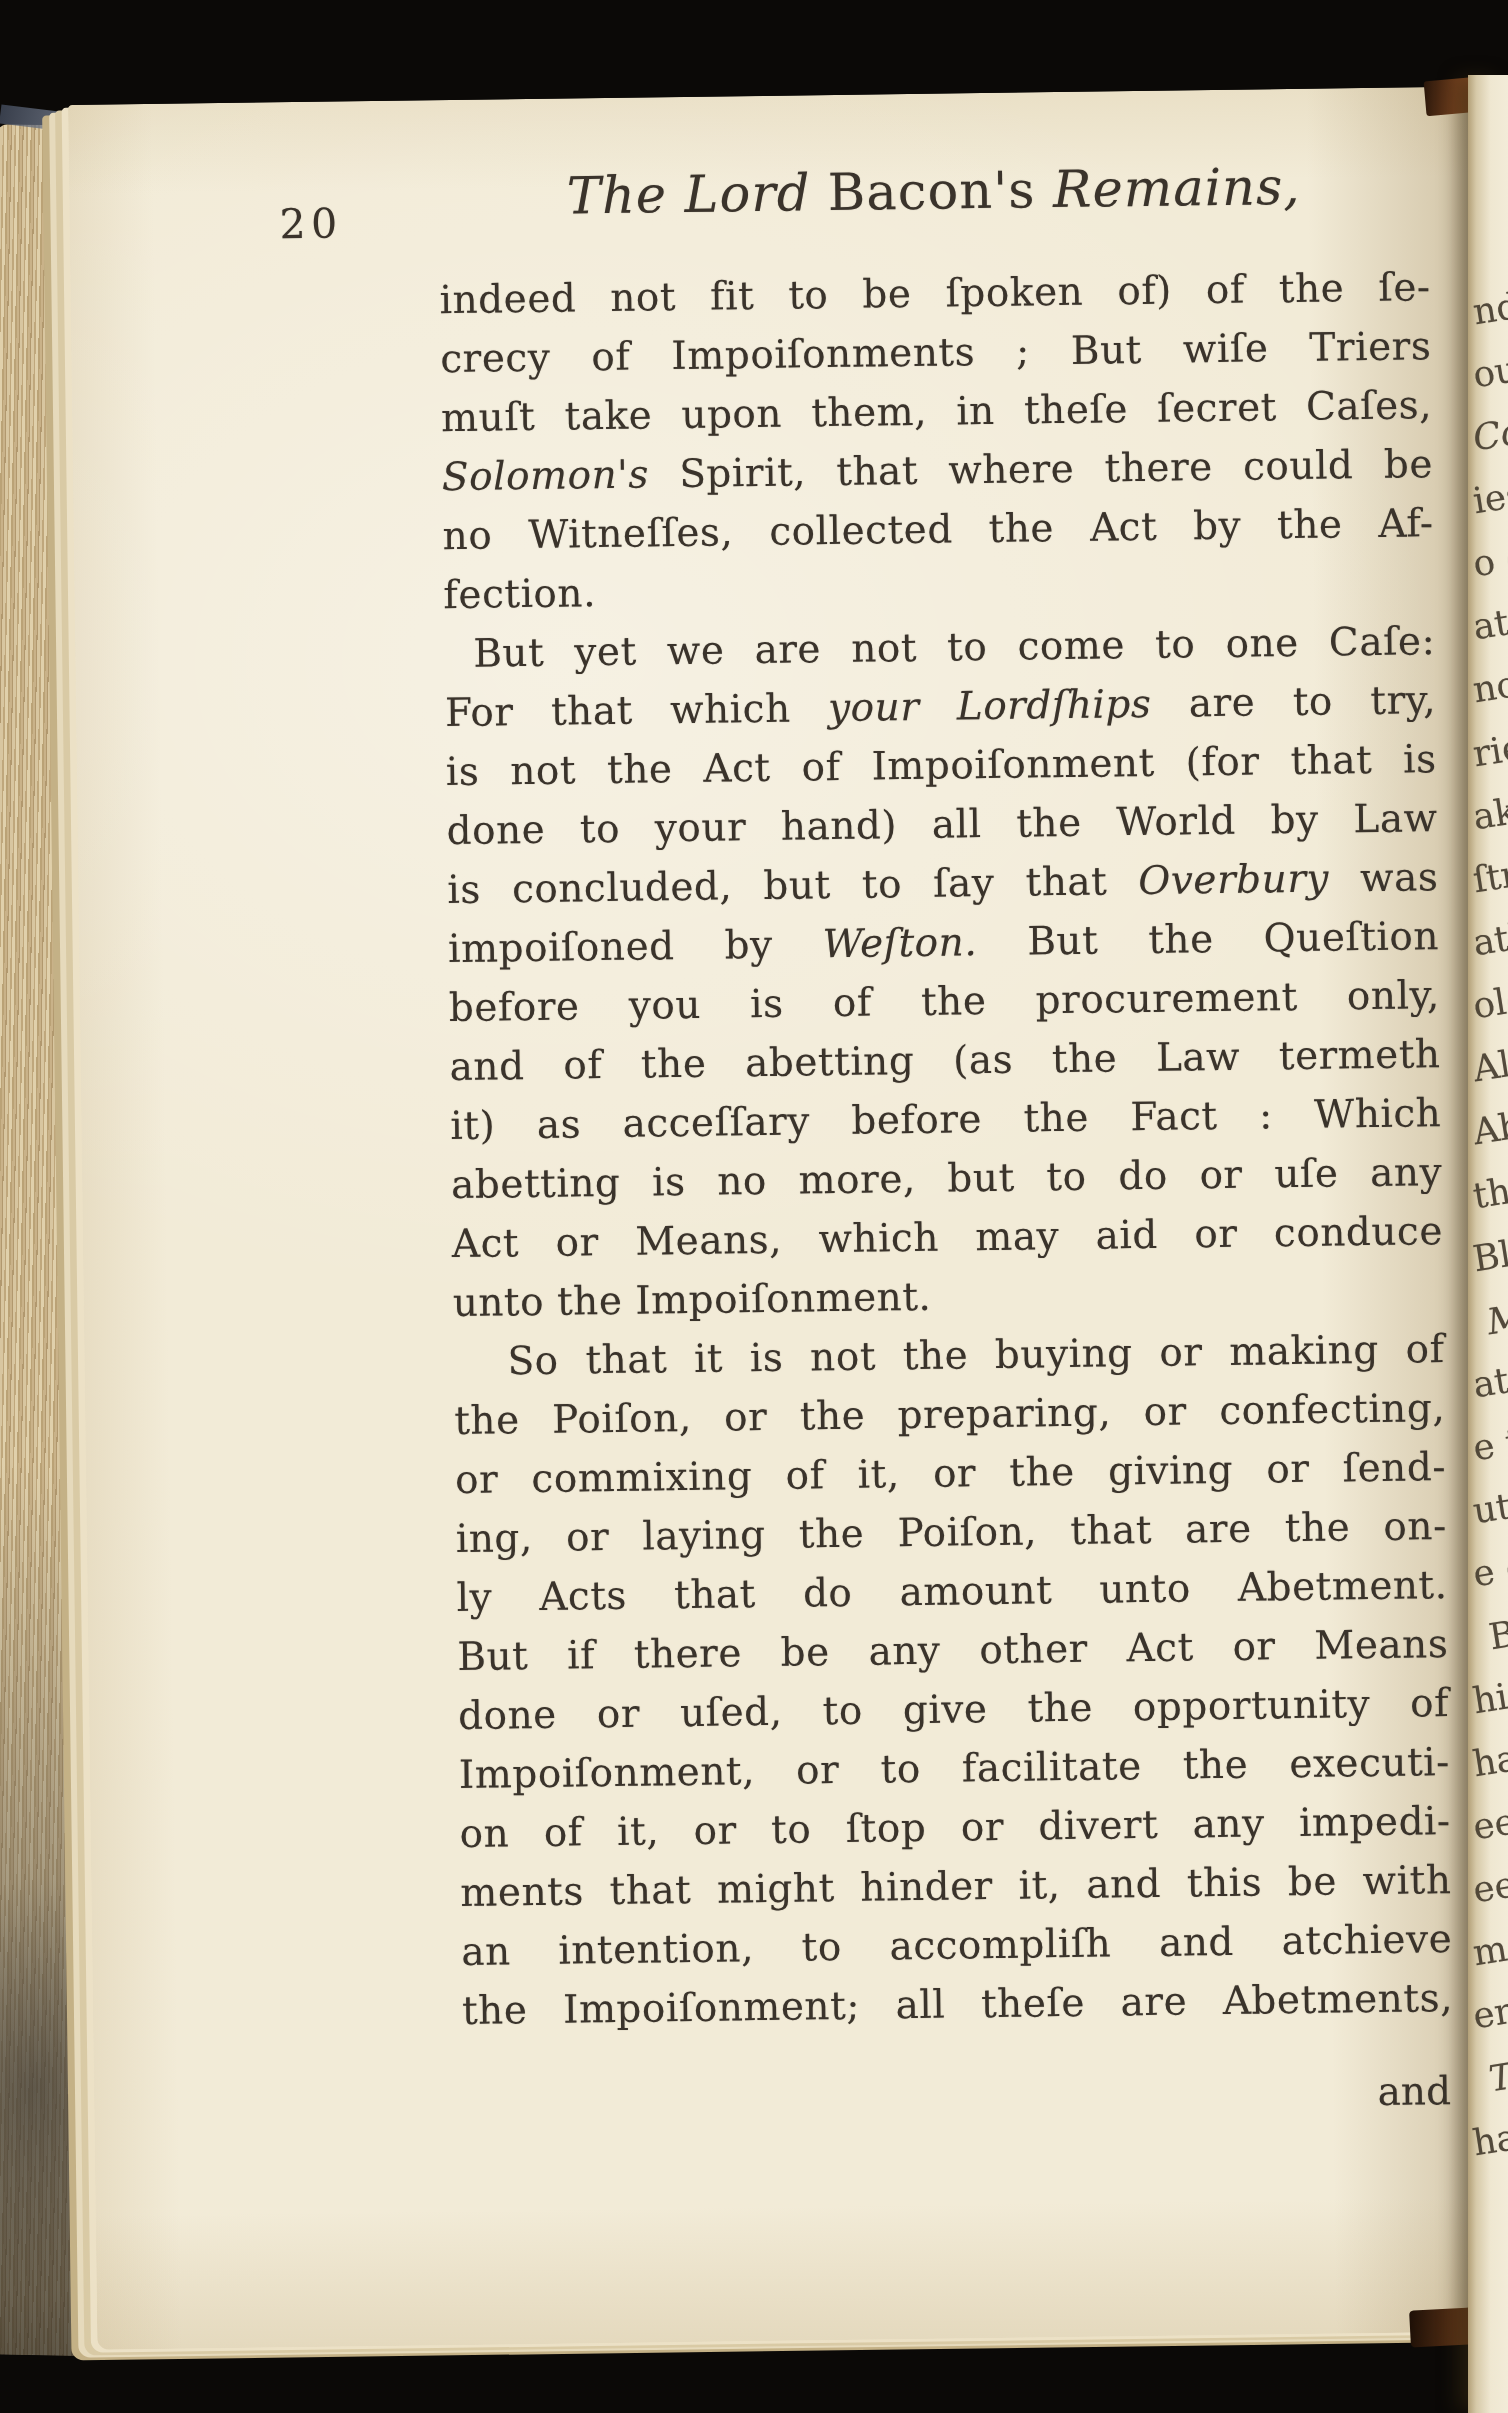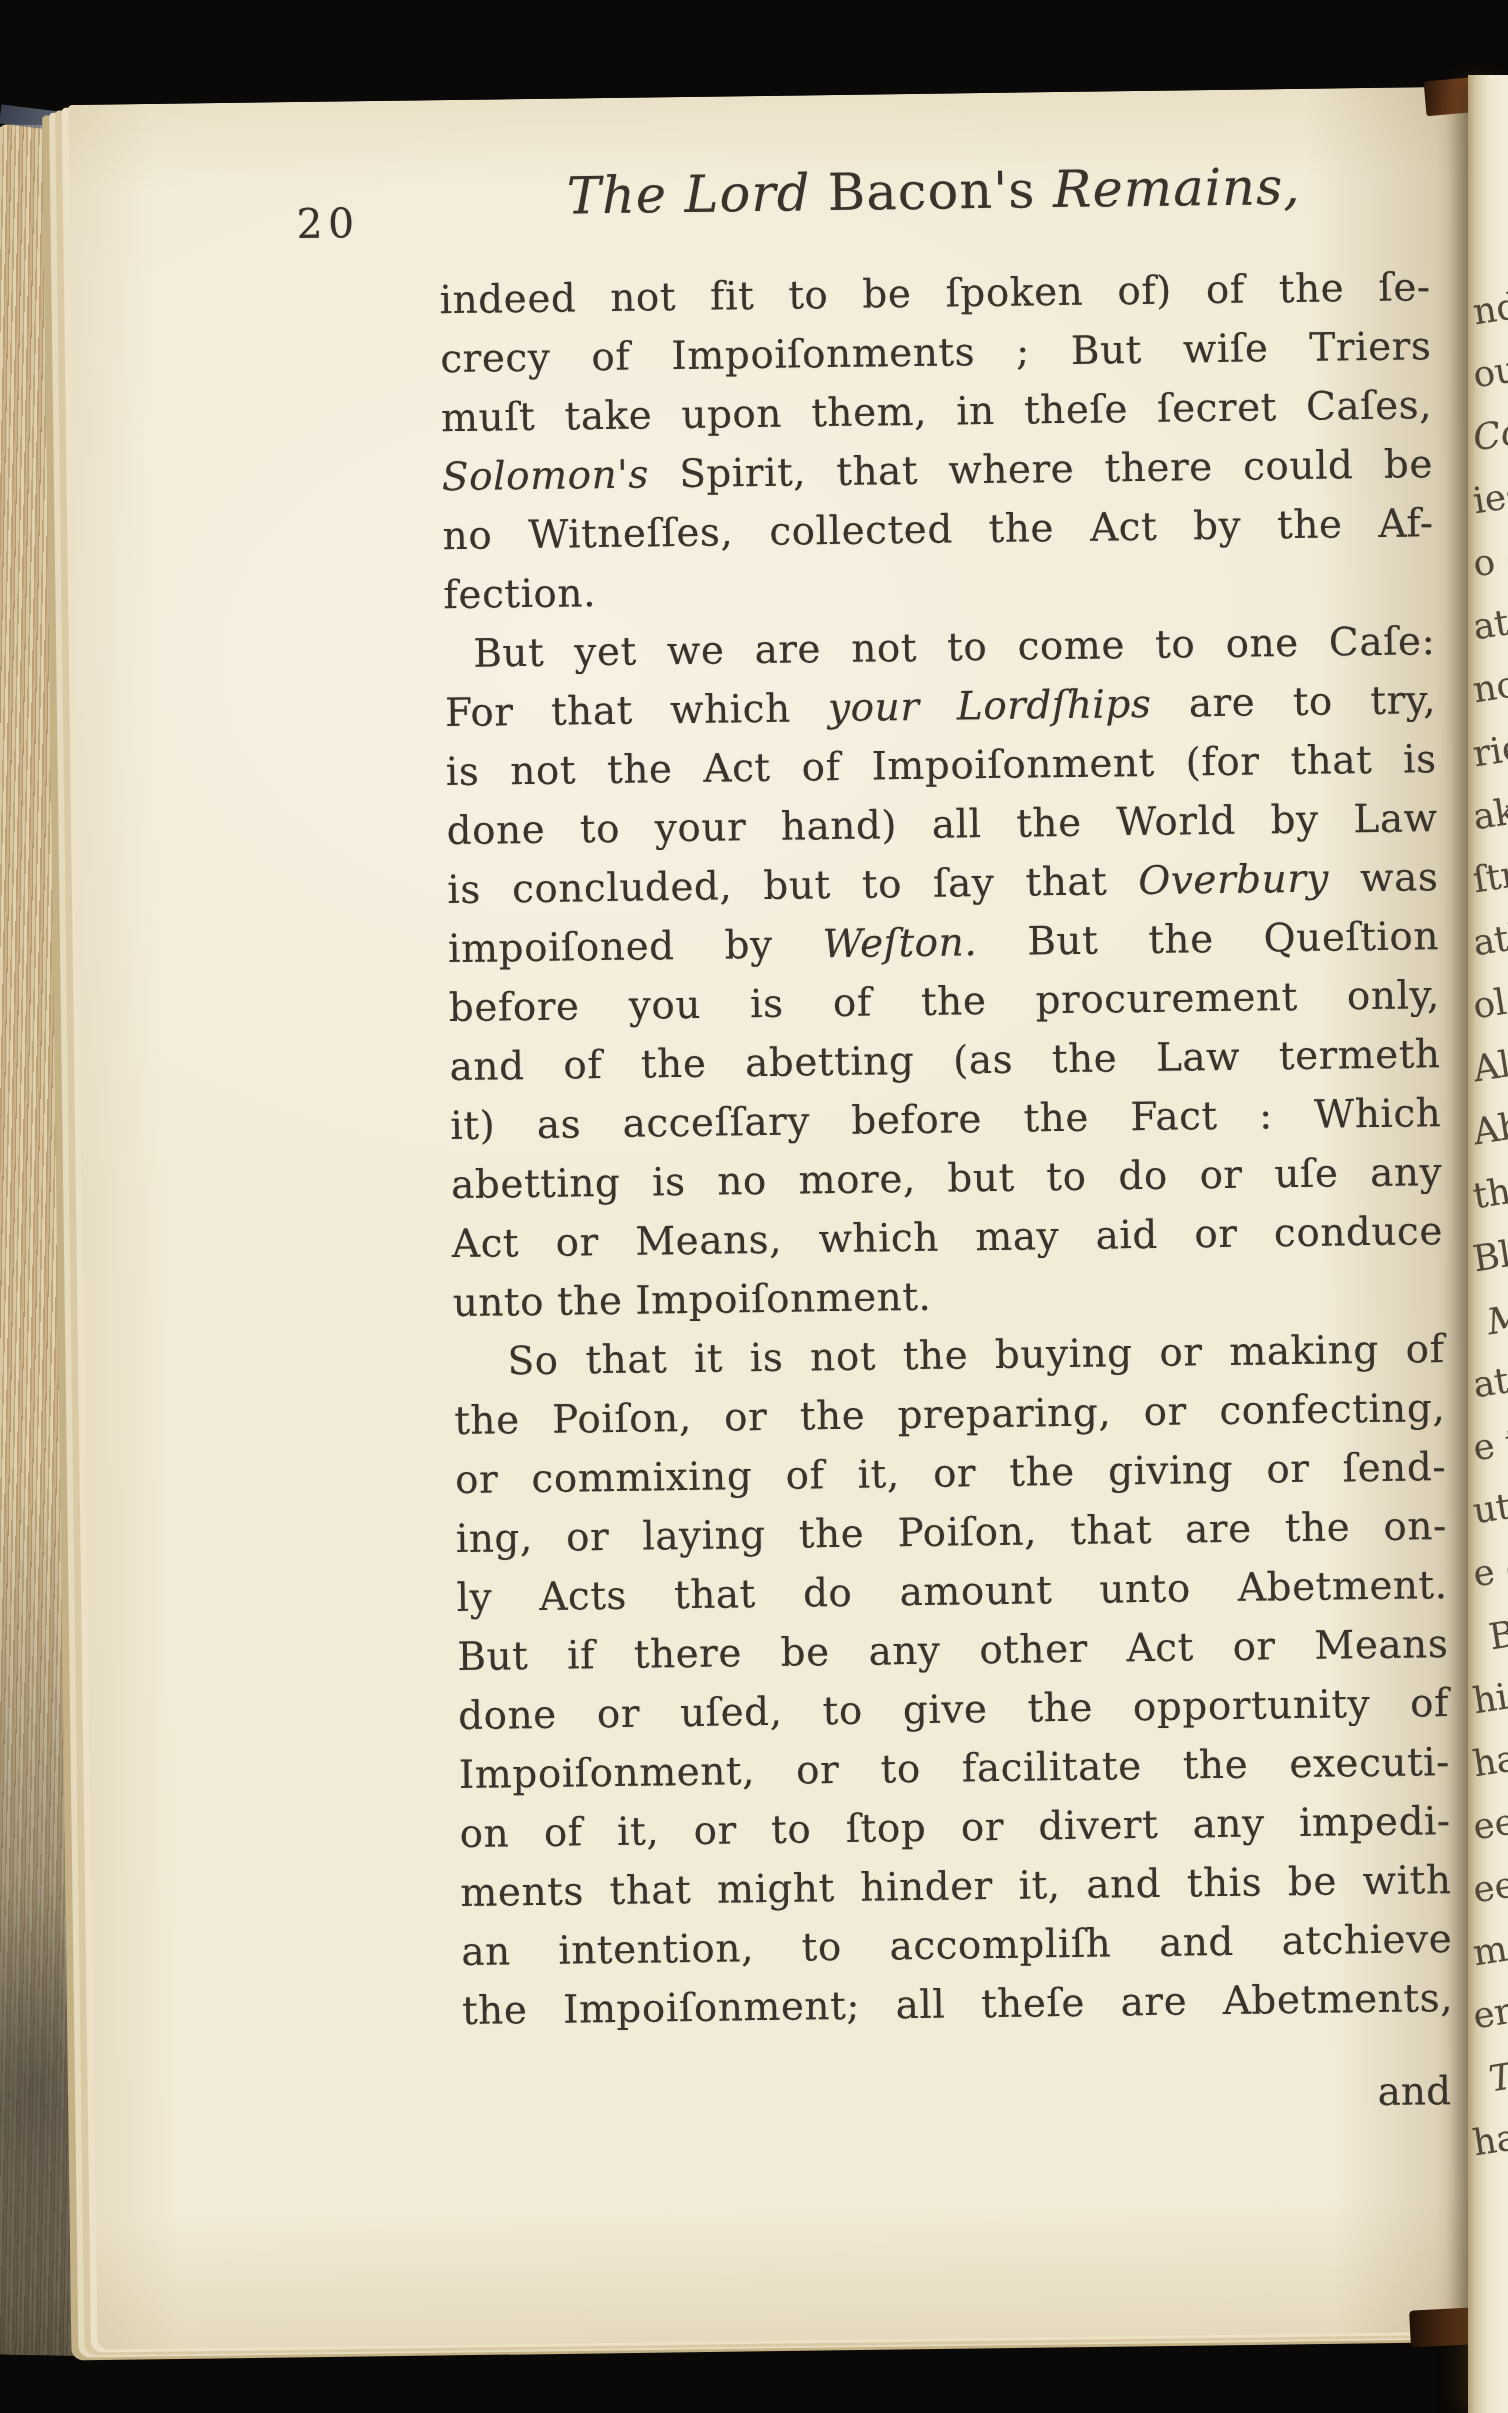--- a/index.html
+++ b/index.html
@@ -26,21 +26,21 @@
     border-radius:4.3px 1.6px 8.6px 11.8px;
     box-shadow:-6.4px 2.7px 0 #ece1c6,-13px 5.4px 0 #d9caa5,-19px 7.5px 0 #e6dabc,-26px 10.2px 0 #c4b186;
     background:
       radial-gradient(1231px 910px at 35% 25%, rgba(255,255,255,.30), transparent 72%),
       linear-gradient(to right, rgba(190,165,115,.20) 0%, transparent 6%, transparent 88%, rgba(140,112,62,.30) 99%),
       linear-gradient(to bottom, rgba(205,185,140,.22) 0%, transparent 4%, transparent 94%, rgba(185,160,110,.24) 100%),
       #f2ebd7;}
 
   .ink{color:#3a332b;text-shadow:0 0 1.1px rgba(59,52,44,.38);}
 
-  .pagenum{position:absolute;left:227px;top:98px;font-size:41px;letter-spacing:5.4px;}
+  .pagenum{position:absolute;left:210px;top:98px;font-size:41px;letter-spacing:5.4px;}
   .header{position:absolute;left:369px;top:68px;width:991px;text-align:center;
           font-size:51px;letter-spacing:1.1px;white-space:nowrap;}
   .header .it, .line .it, .frag.it{font-style:italic;}
 
   .textblock{position:absolute;left:369px;top:170px;width:991px;}
   .line{height:59px;line-height:59px;font-size:39px;letter-spacing:0.5px;
         text-align:left;white-space:normal;}
   .line.just{text-align:justify;text-align-last:justify;}
   .catchword-row{margin-top:34px;height:59px;line-height:59px;font-size:39px;text-align:right;padding-right:3.2px;}
 

